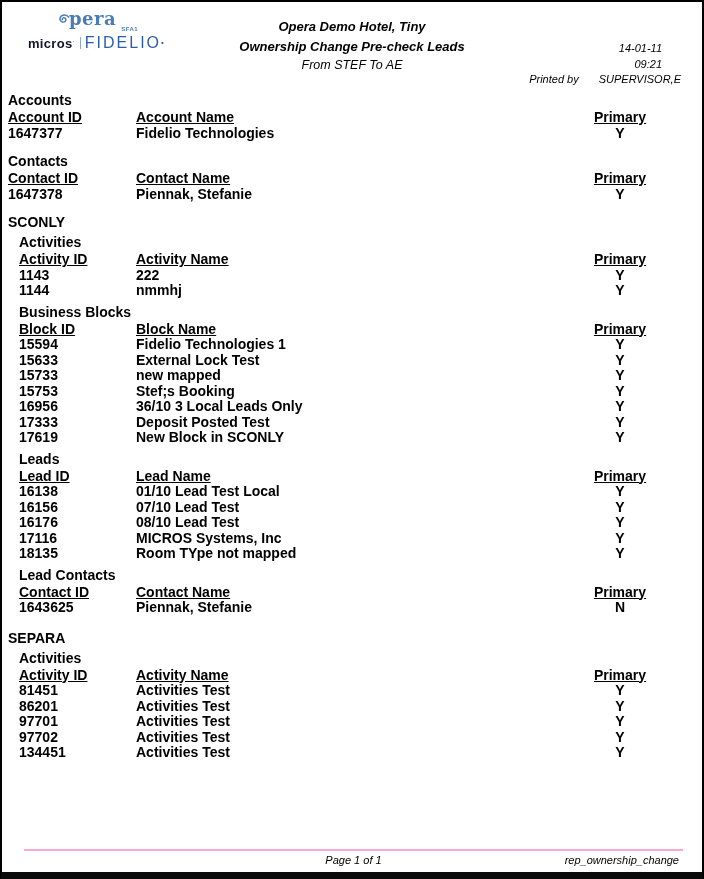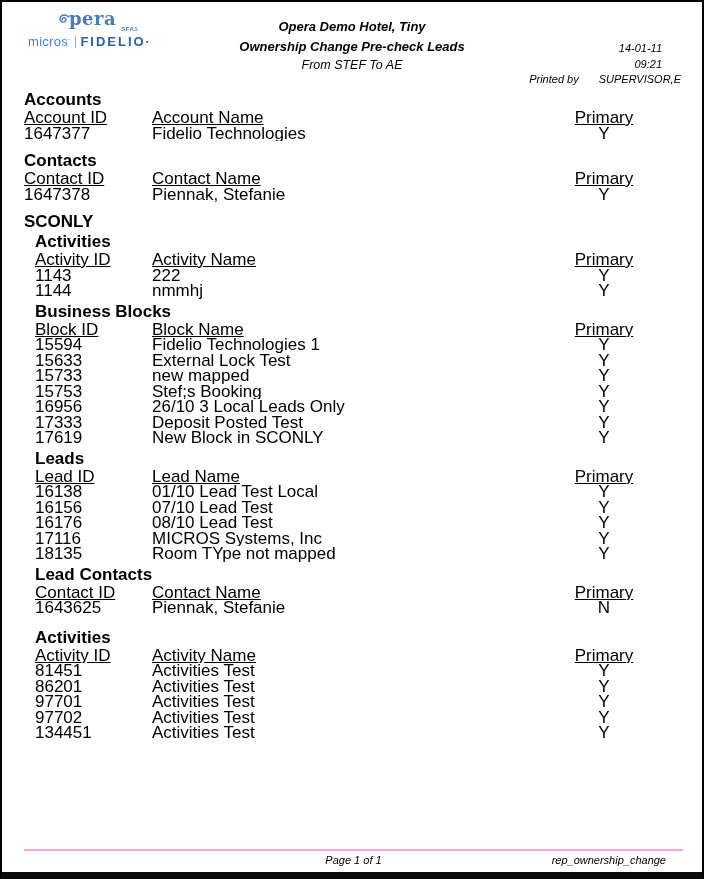--- a/index.html
+++ b/index.html
@@ -21,67 +21,67 @@
   .logo-top { margin-left:28px; white-space:nowrap; }
   .opera-script {
     font-family: "DejaVu Serif", serif;
     font-weight: bold;
     font-size: 18px; color: #4a7cba;
     letter-spacing: 0.5px;
   }
   .opera-swirl { display:inline-block; vertical-align:-2px; margin-right:-2px; }
   .opera-sub { font-size:6px; color:#4a7cba; font-weight:bold; margin-left:5px; vertical-align:-6px; letter-spacing:0.5px; }
   .logo-bottom { margin-top:3px; white-space:nowrap; display:flex; align-items:center; }
-  .micros-text { font-weight:normal; font-size:13px; color:#3b82f6; letter-spacing:0.3px; }
+  .micros-text { font-weight:bold; font-size:13px; color:#0f172a; letter-spacing:0.3px; }
   .micros-tick { font-size:7px; color:#1b3a7a; vertical-align:top; }
   .logo-sep { display:inline-block; width:1px; height:12px; background:#8fa8cc; margin:0 4px 0 5px; }
-  .fidelio-text { font-size:13px; font-weight:bold; color:#2e5ea8; letter-spacing:2px; }
+  .fidelio-text { font-size:16px; font-weight:normal; color:#2e5ea8; letter-spacing:2px; }
   .fidelio-dot { font-size:8px; color:#2e5ea8; vertical-align:1px; }
 
   .titles {
     position:absolute; top:15px; left:0; right:0;
     text-align:center; font-style:italic;
     line-height:19.5px; font-size:13px;
   }
   .titles .t-bold { font-weight:bold; }
   .titles .t-sub { font-size:12.5px; }
 
   .meta {
     position:absolute; top:39px; right:21px;
     font-style:italic; font-size:11px; line-height:15.5px;
     text-align:right;
   }
   .meta .m-pad { padding-right:19px; }
   .meta .printed-row { display:flex; justify-content:flex-end; }
   .meta .printed-label { margin-right:20px;margin-left:24px; }
 
   
-  .sections { position:absolute; top:90px; left:0; right:0; padding:0 22px; font-size:17px; }
+  .sections { position:absolute; top:90px; left:0; right:0; padding:0 6px; font-size:14px; }
   .tbl { margin-bottom:12px; }
   .tbl-title { font-weight:bold; line-height:16px; margin-bottom:2px; }
-  .row { display:flex; line-height:15.5px; padding-right:26px; }
+  .row { display:flex; line-height:15.5px; padding-right:26px;font-weight:bold; }
   .cell { white-space:nowrap; overflow:hidden; }
   .c0 { flex:none; width:128px; }
   .c1 { flex:1; }
   .c2 { flex:none; width:100px; text-align:center; }
   .hdr .u { text-decoration:underline; }
   .group { margin-top:6px; margin-bottom:14px; }
   .group-title { font-weight:bold; line-height:16px; margin-bottom:4px; }
   .group .tbl { padding-left:11px; margin-bottom:5px; }
   .group .tbl .c0 { width:117px; }
 
   
   .footer {
     position:absolute; left:22px; right:19px; bottom:6px;
     border-top:2px solid #f9a8d4;
     font-style:italic; font-size:11px;
   }
   .footer-inner { position:relative; padding-top:3px; height:15px; }
   .footer-center { position:absolute; left:0; right:0; text-align:center; }
-  .footer-right { position:absolute; right:17px; }
+  .footer-right { position:absolute; right:4px; }
 </style>
 </head>
 <body>
 
 <div class="frame">
 
   <div class="logo">
     <div class="logo-top">
       <span class="opera-script"><svg class="opera-swirl" width="15" height="15" viewBox="0 0 16 16">
             <path d="M13.5 5.5 C11.5 2.5 6.5 2.5 4.8 5.2 C3.2 7.8 5.0 11.0 8.0 10.8 C10.4 10.6 11.4 8.0 9.8 6.6 C8.4 5.4 6.4 6.4 6.8 8.0" fill="none" stroke="#4a7cba" stroke-width="1.6" stroke-linecap="round"></path>
@@ -180,21 +180,21 @@
             <span class="cell c1">new mapped</span>
             <span class="cell c2">Y</span>
           </div>
           <div class="row">
             <span class="cell c0">15753</span>
             <span class="cell c1">Stef;s Booking</span>
             <span class="cell c2">Y</span>
           </div>
           <div class="row">
             <span class="cell c0">16956</span>
-            <span class="cell c1">26/10 3 Local Leads Only</span>
+            <span class="cell c1">36/10 3 Local Leads Only</span>
             <span class="cell c2">Y</span>
           </div>
           <div class="row">
             <span class="cell c0">17333</span>
             <span class="cell c1">Deposit Posted Test</span>
             <span class="cell c2">Y</span>
           </div>
           <div class="row">
             <span class="cell c0">17619</span>
             <span class="cell c1">New Block in SCONLY</span>
@@ -242,20 +242,21 @@
             <span class="cell c2"><span class="u">Primary</span></span>
           </div>
           <div class="row">
             <span class="cell c0">1643625</span>
             <span class="cell c1">Piennak, Stefanie</span>
             <span class="cell c2">N</span>
           </div>
         </div>
       </div>
       <div class="group">
+        <div class="group-title">SEPARA</div>
         <div class="tbl">
           <div class="tbl-title">Activities</div>
           <div class="row hdr">
             <span class="cell c0"><span class="u">Activity ID</span></span>
             <span class="cell c1"><span class="u">Activity Name</span></span>
             <span class="cell c2"><span class="u">Primary</span></span>
           </div>
           <div class="row">
             <span class="cell c0">81451</span>
             <span class="cell c1">Activities Test</span>

